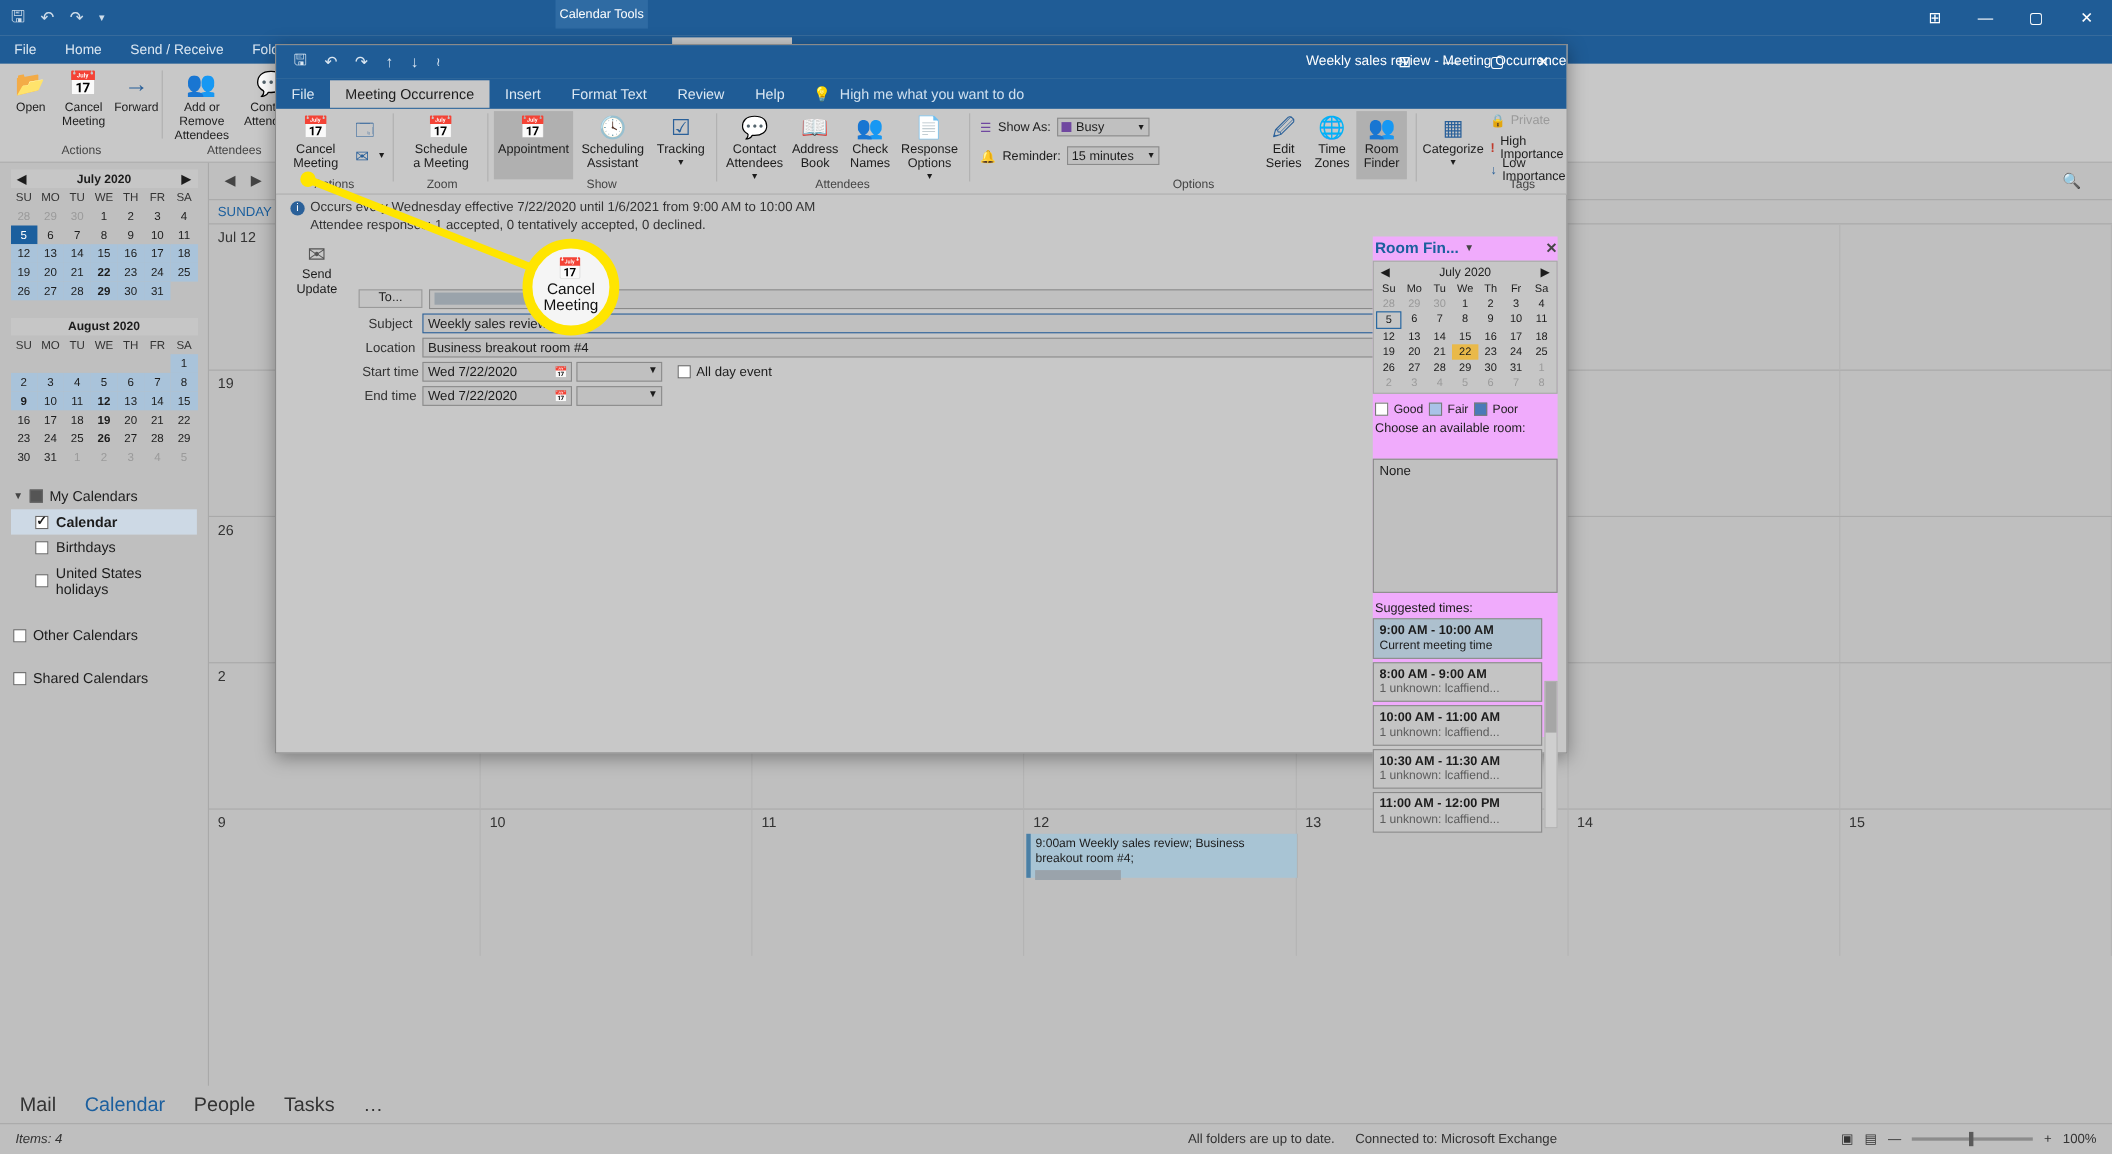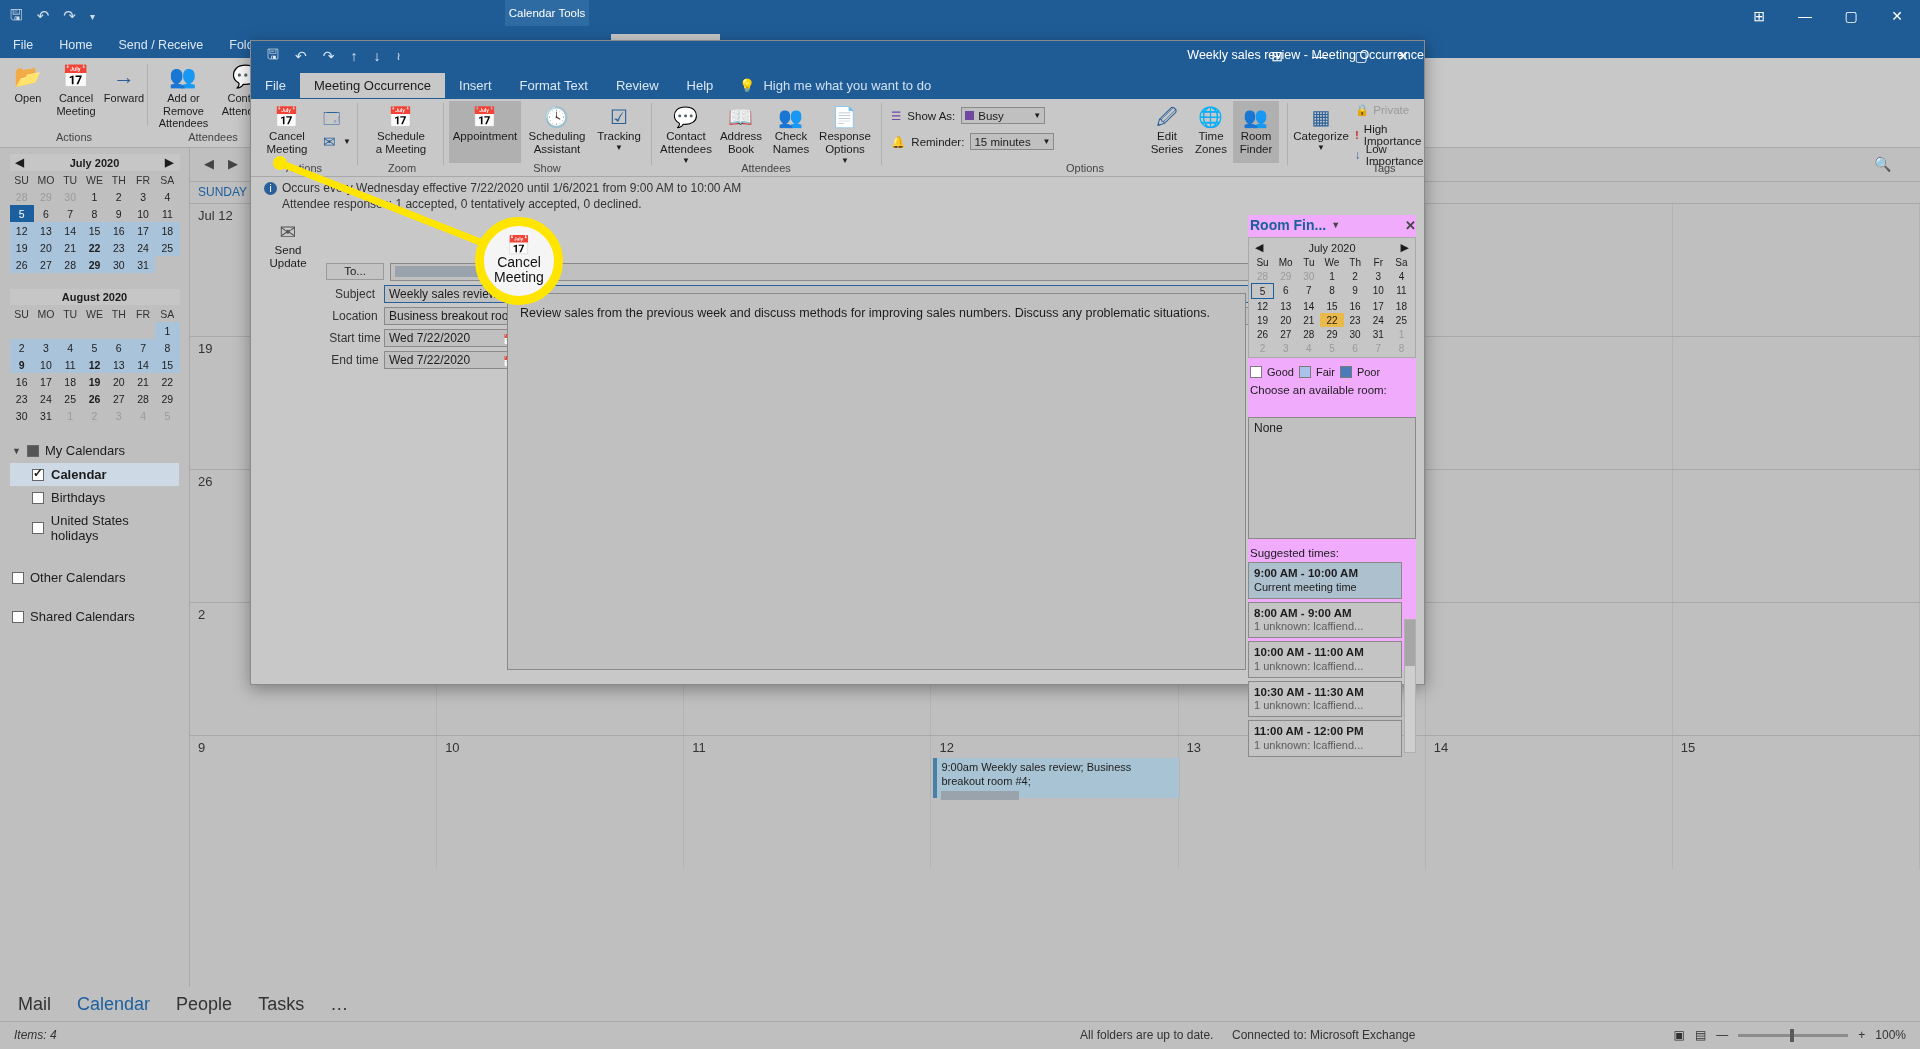--- a/index.html
+++ b/index.html
@@ -689,23 +689,20 @@
       <span class="dt" style="flex:none;position:relative;">
         <span>Wed 7/22/2020</span>
         <i class="calico" style="font-style:normal;">📅</i>
       </span>
       <span class="dtsel">
           <i class="cv" style="font-style:normal;">▼</i>
         </span>
     </div>
   </div>
 
-  <div class="mw-body">
-    <span>Review sales from the previous week and discuss methods for improving sales numbers. Discuss any problematic situations.</span>
-  </div>
 
   <div class="mw-roomfinder">
     <div class="rf-title">
       <span>Room Fin...</span>
       <span style="font-size:9px;color:#444;">▼</span>
       <span class="rf-close">✕</span>
     </div>
 
     <div class="rf-cal">
       <div class="rf-head">

